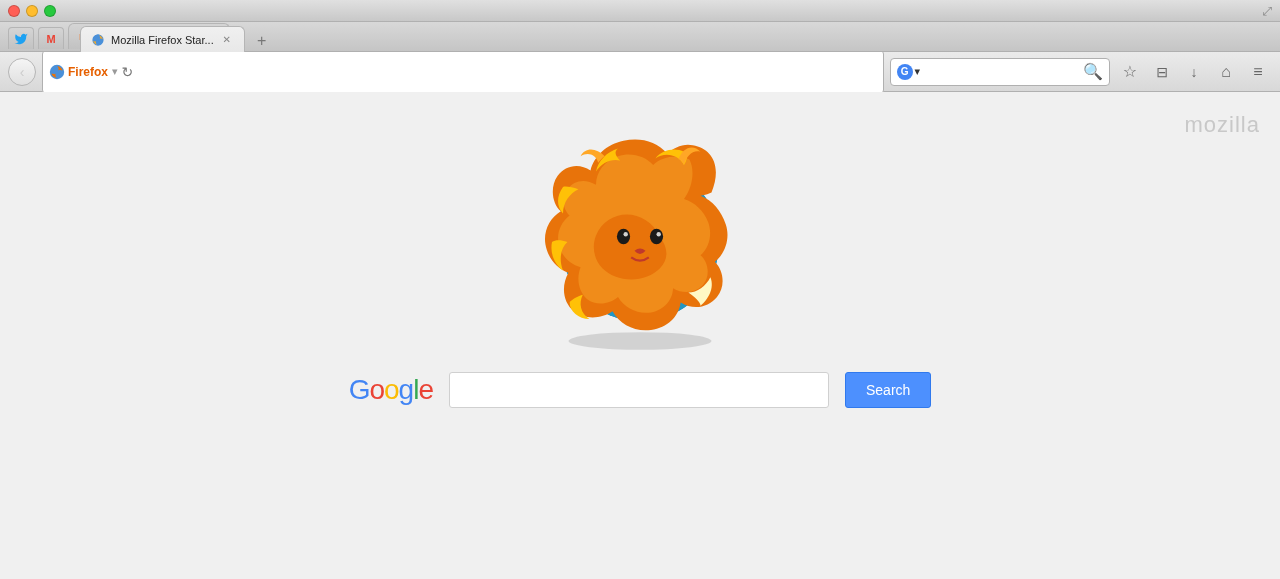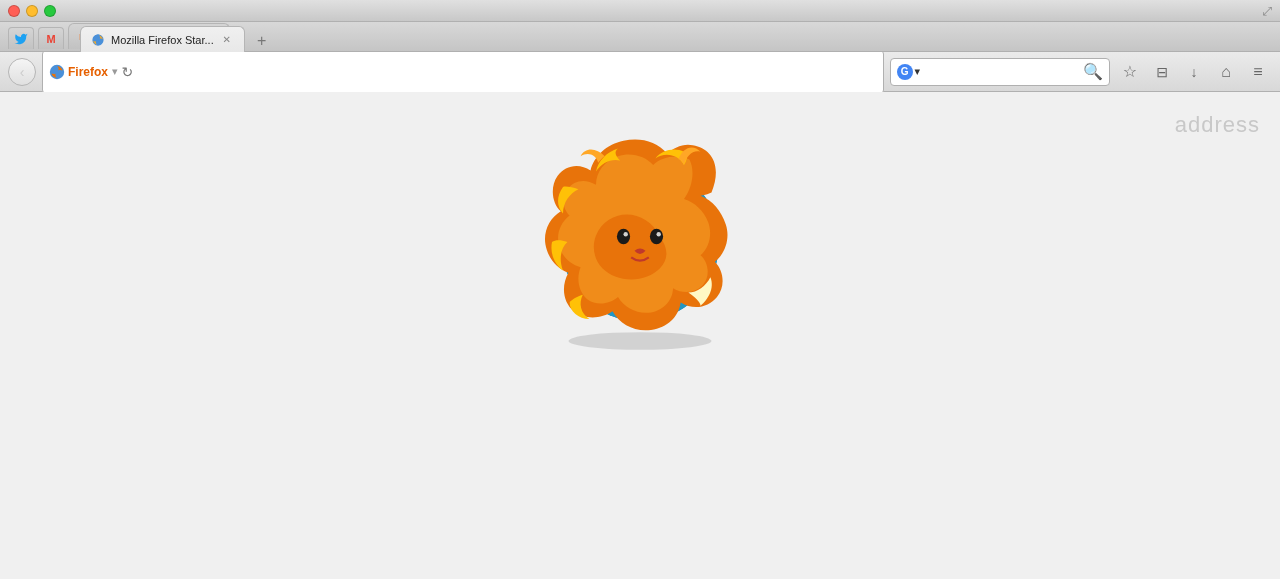--- a/index.html
+++ b/index.html
@@ -408,21 +408,21 @@
     <div class="toolbar-btn">
       <span>⌂</span>
     </div>
     <div class="toolbar-btn">
       <span>≡</span>
     </div>
   </div>
 </div>
 
 <div class="main-content">
-  <span class="mozilla-logo-text">address</span>
+  <span class="mozilla-logo-text">mozilla</span>
 
   <div class="firefox-logo-container">
     <svg viewBox="0 0 200 200" xmlns="http://www.w3.org/2000/svg" width="220" height="220">
 
       <circle cx="100" cy="100" r="72" fill="#1c7abf"></circle>
 
       <ellipse cx="100" cy="100" rx="72" ry="72" fill="#2196c4"></ellipse>
       <path d="M60 55 Q80 40, 100 38 Q120 36, 140 50 Q155 62, 158 80 Q160 95, 150 110 Q140 125, 125 132 Q110 138, 95 135 Q80 132, 68 120 Q55 108, 52 92 Q49 76, 60 55Z" fill="#1976a8" opacity="0.6"></path>
       <path d="M80 60 Q100 50, 115 55 Q125 60, 128 72 Q130 82, 122 90 Q112 98, 100 98 Q88 98, 80 90 Q72 82, 74 70 Q76 64, 80 60Z" fill="#3ab5e5" opacity="0.5"></path>
 
@@ -451,13 +451,20 @@
 
       <path d="M135 25 C138 15, 148 10, 155 18 C148 16, 142 22, 140 30 C138 26, 136 24, 135 25Z" fill="#ffa726"></path>
       <path d="M68 22 C60 14, 50 14, 46 22 C52 18, 60 20, 62 28 C65 24, 67 22, 68 22Z" fill="#ffa726"></path>
 
       <path d="M155 158 C162 152, 168 142, 164 132 C160 140, 152 146, 144 146 C150 150, 155 155, 155 158Z" fill="#fff9c4"></path>
 
       <ellipse cx="100" cy="190" rx="65" ry="8" fill="rgba(0,0,0,0.12)"></ellipse>
     </svg>
   </div>
 
+  <div class="google-search-section">
+    <div class="google-logo">
+      <span class="g-blue">G</span><span class="g-red">o</span><span class="g-yellow">o</span><span class="g-blue">g</span><span class="g-green">l</span><span class="g-red">e</span>
+    </div>
+    <input class="google-search-input" type="text" placeholder="" style="">
+    <button class="google-search-btn">Search</button>
+  </div>
 </div>
 
 </body></html>

